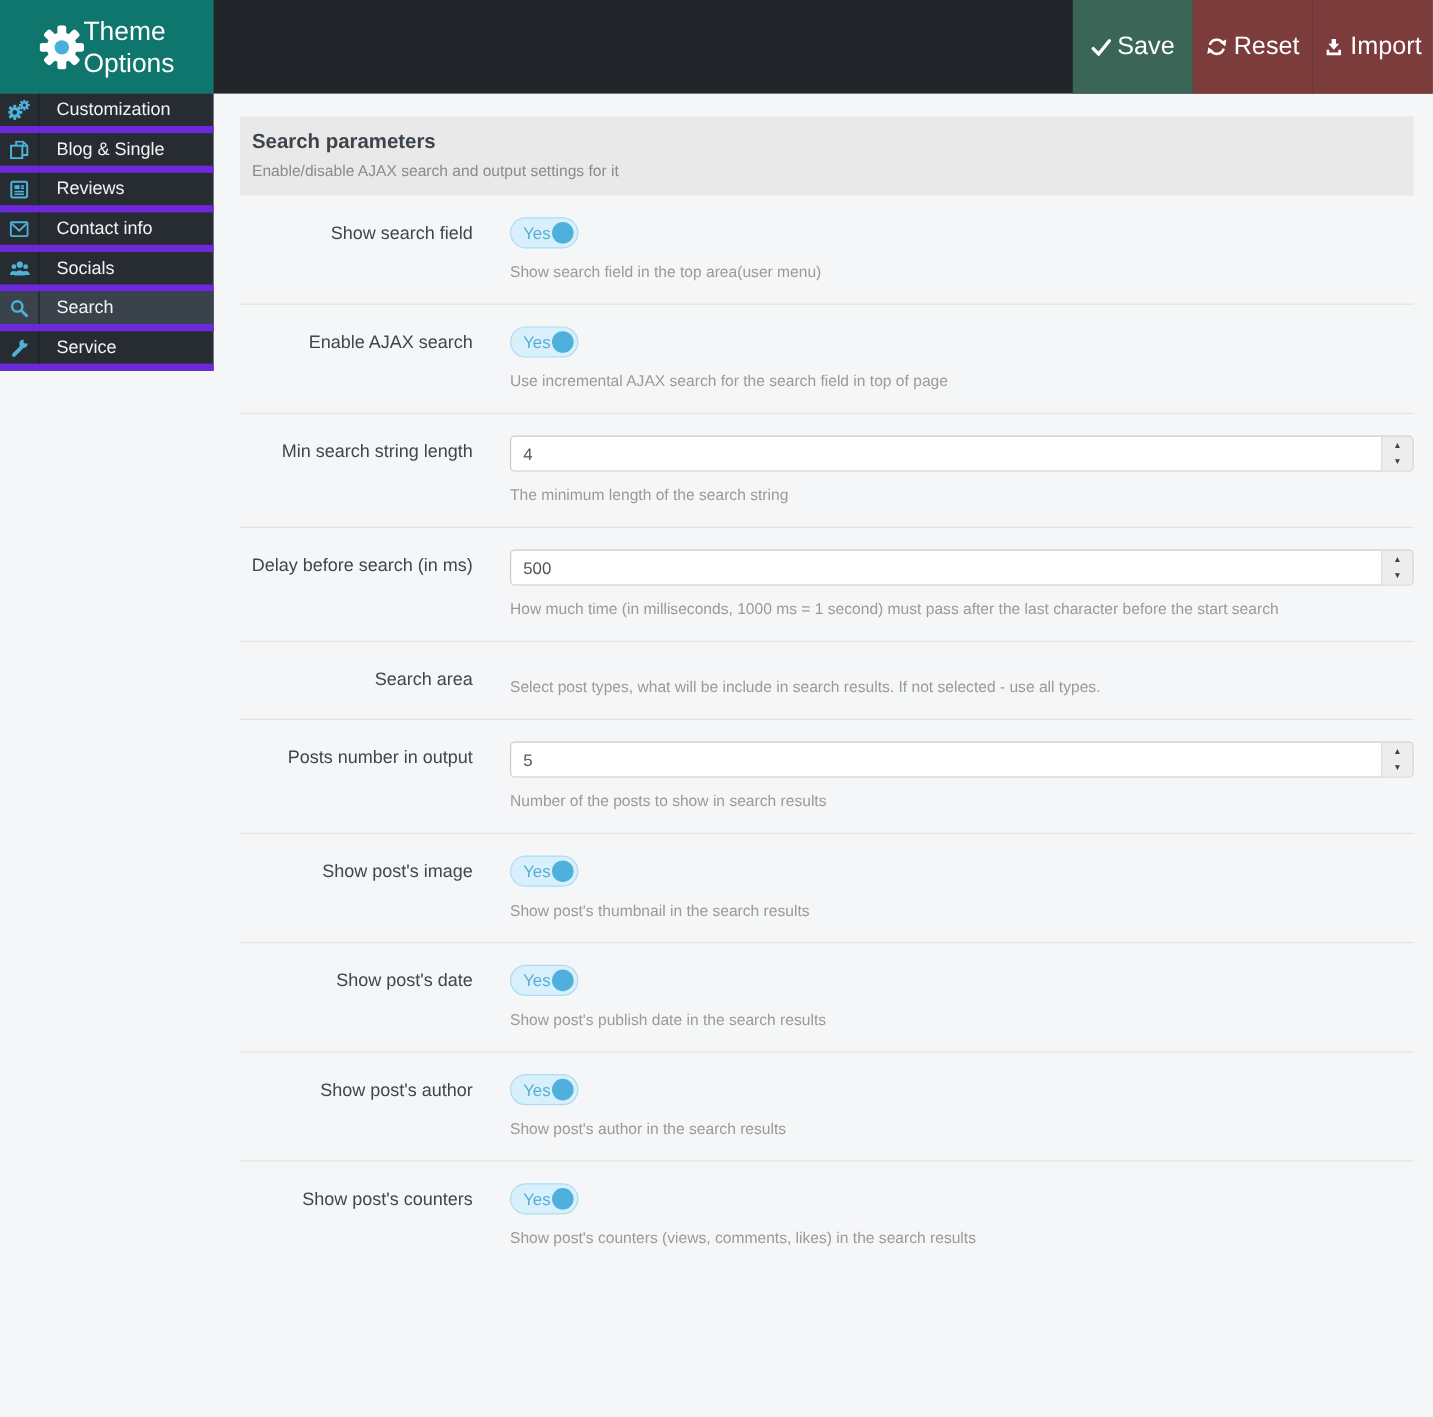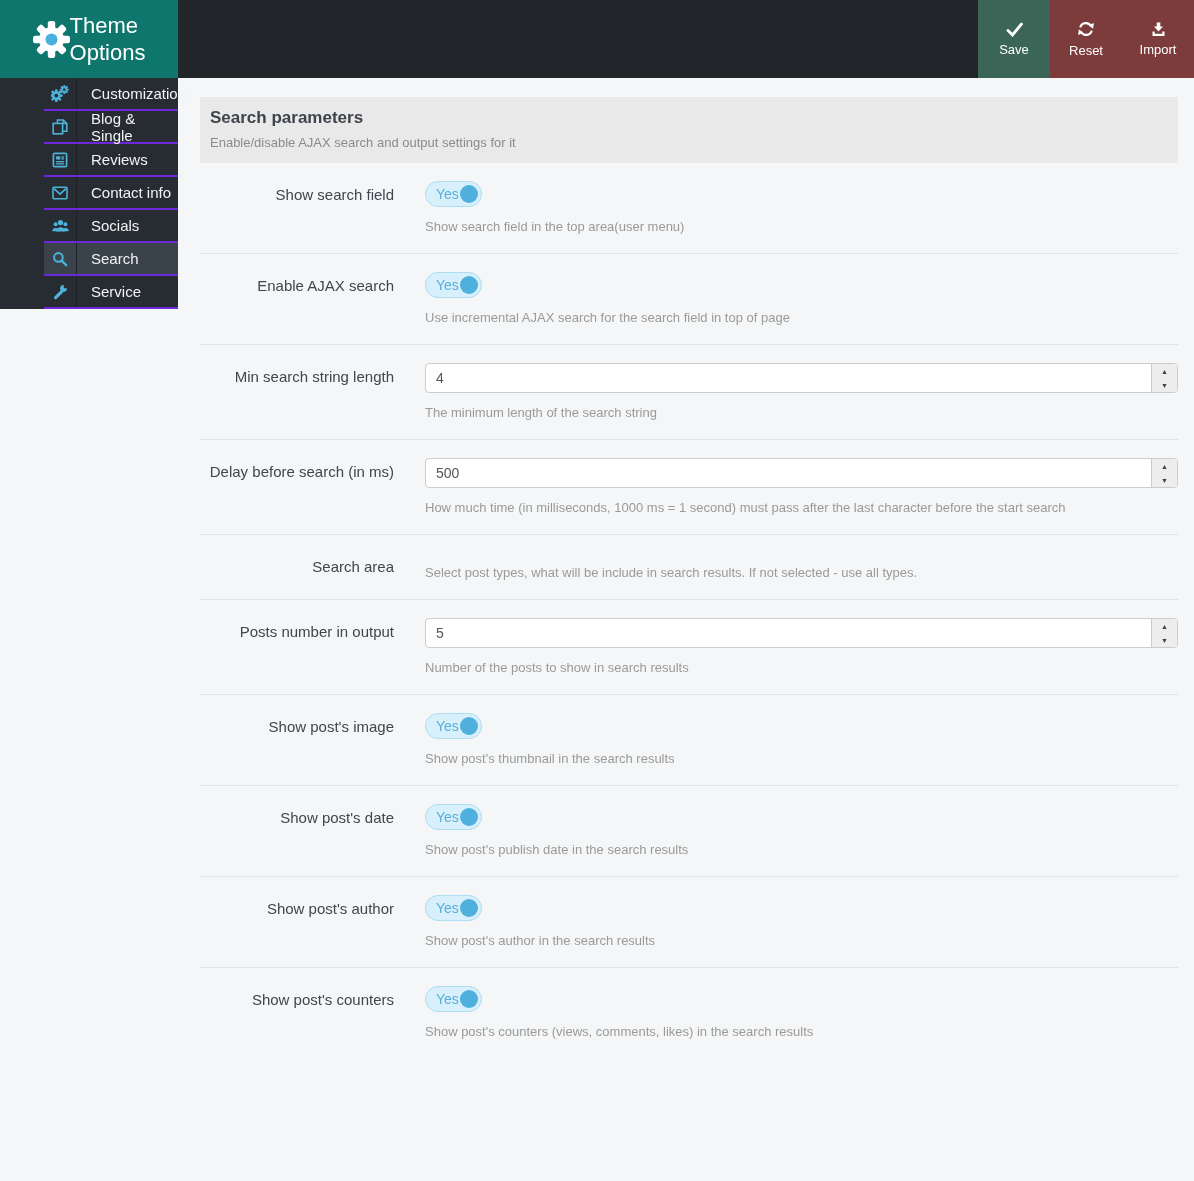--- a/index.html
+++ b/index.html
@@ -4,28 +4,28 @@
 <style>
   * { margin:0; padding:0; box-sizing:border-box; }
   html,body { width:1194px; height:1181px; overflow:hidden; background:#f5f6f7;
     font-family:"Liberation Sans","DejaVu Sans",sans-serif; }
 
   
   .topbar { height:78px; background:#222529; display:flex; align-items:stretch; }
   .logo { width:178px; background:#0f766e; display:flex; align-items:center; justify-content:center; }
   .logo-text { color:#fff; font-size:22px; line-height:27px; font-weight:400; }
   .topbar-actions { margin-left:auto; display:flex; }
-  .tb-btn { width:72px; display:flex; flex-direction:column; align-items:center; justify-content:center; gap:5px;
-    color:#fff; font-size:13px; cursor:pointer; }
+  .tb-btn { width:100px; display:flex; flex-direction:row; align-items:center; justify-content:center; gap:5px;
+    color:#fff; font-size:21px; cursor:pointer; }
   .tb-btn.green { background:#3a6557; }
   .tb-btn.red { background:#7b3c3b; }
 
   
   .sidebar { position:absolute; left:0; top:78px; width:178px; background:#272c33; }
-  .side-item { display:flex; height:33px; border-bottom:2px solid #6d28d9; cursor:pointer;margin-left:44px; }
+  .side-item { display:flex; height:33px; border-bottom:6px solid #6d28d9; cursor:pointer; }
   .side-item .icon-cell { width:33px; display:flex; align-items:center; justify-content:center;
     border-right:1px solid #1d2126; flex:none; }
   .side-item .side-label { color:#f2f2f2; font-size:15px; padding-left:14px; display:flex; align-items:center; }
   .side-item.active { background:#3a424c; }
 
   
   .content { margin-left:178px; padding:19px 16px 0 22px; }
   .section-head { background:#e9e9e9; padding:11px 10px 13px; }
   .section-title { font-size:17px; font-weight:700; color:#3e444b; }
   .section-sub { margin-top:7px; font-size:13px; color:#8b8b8b; }

